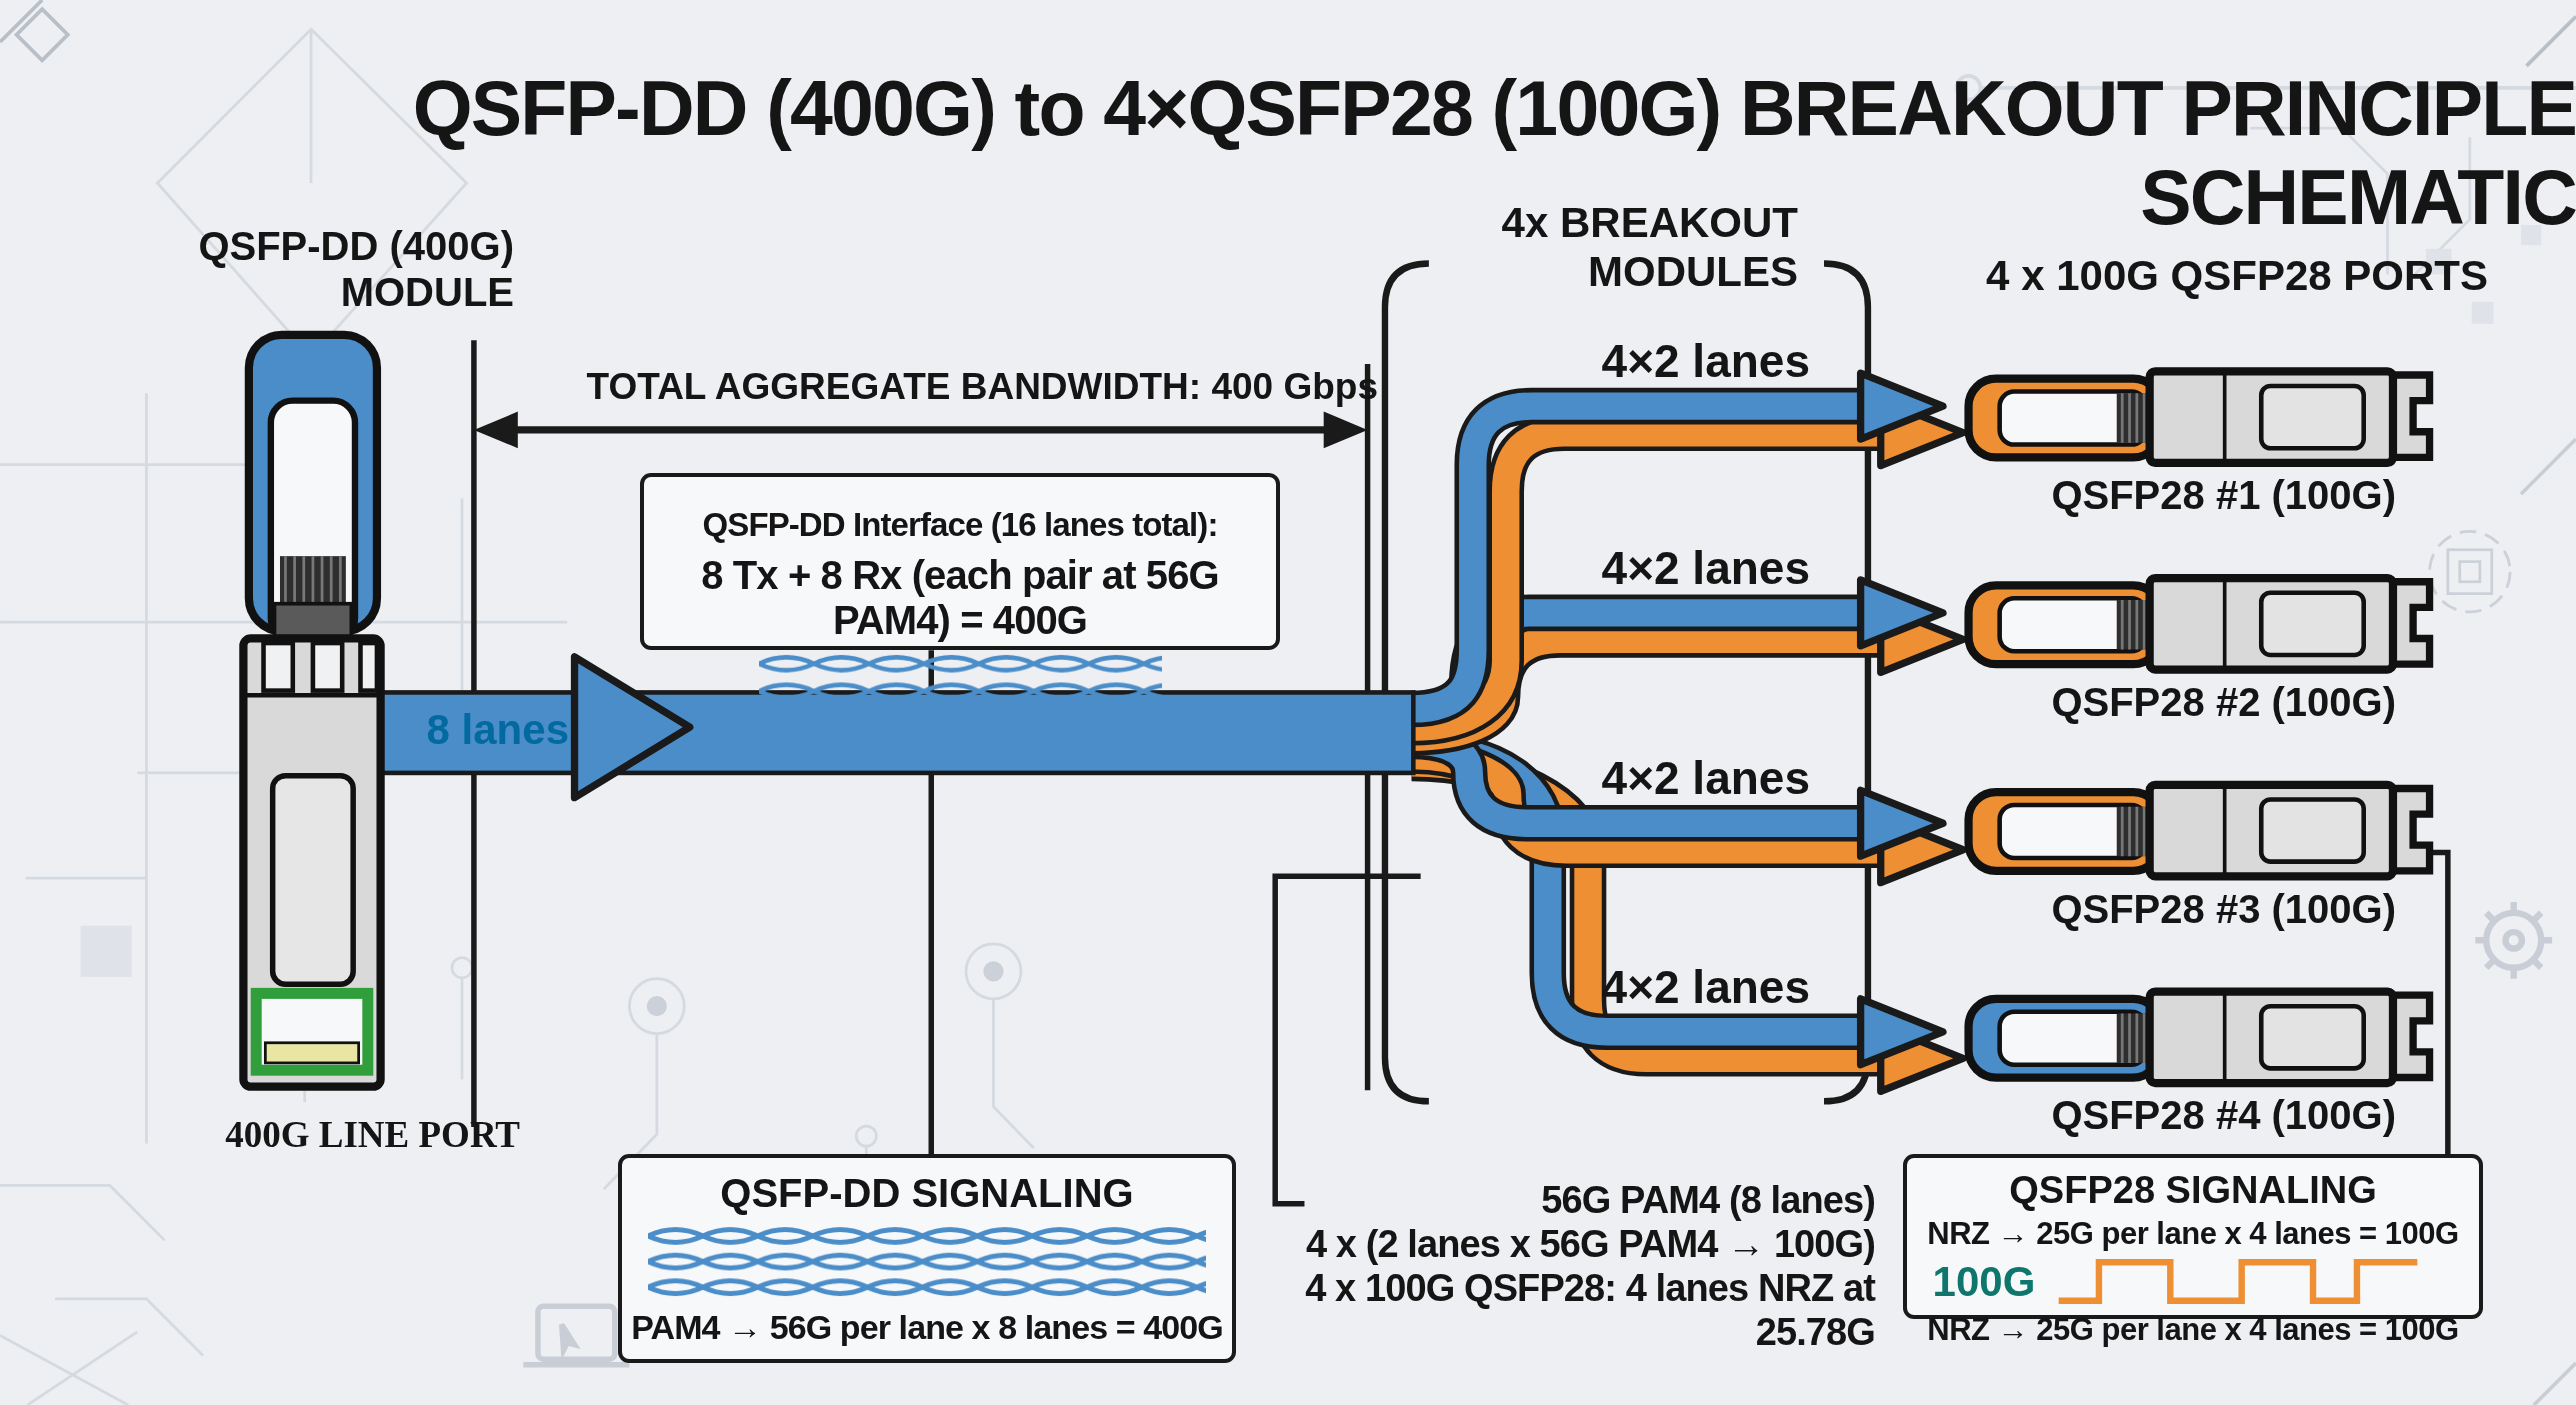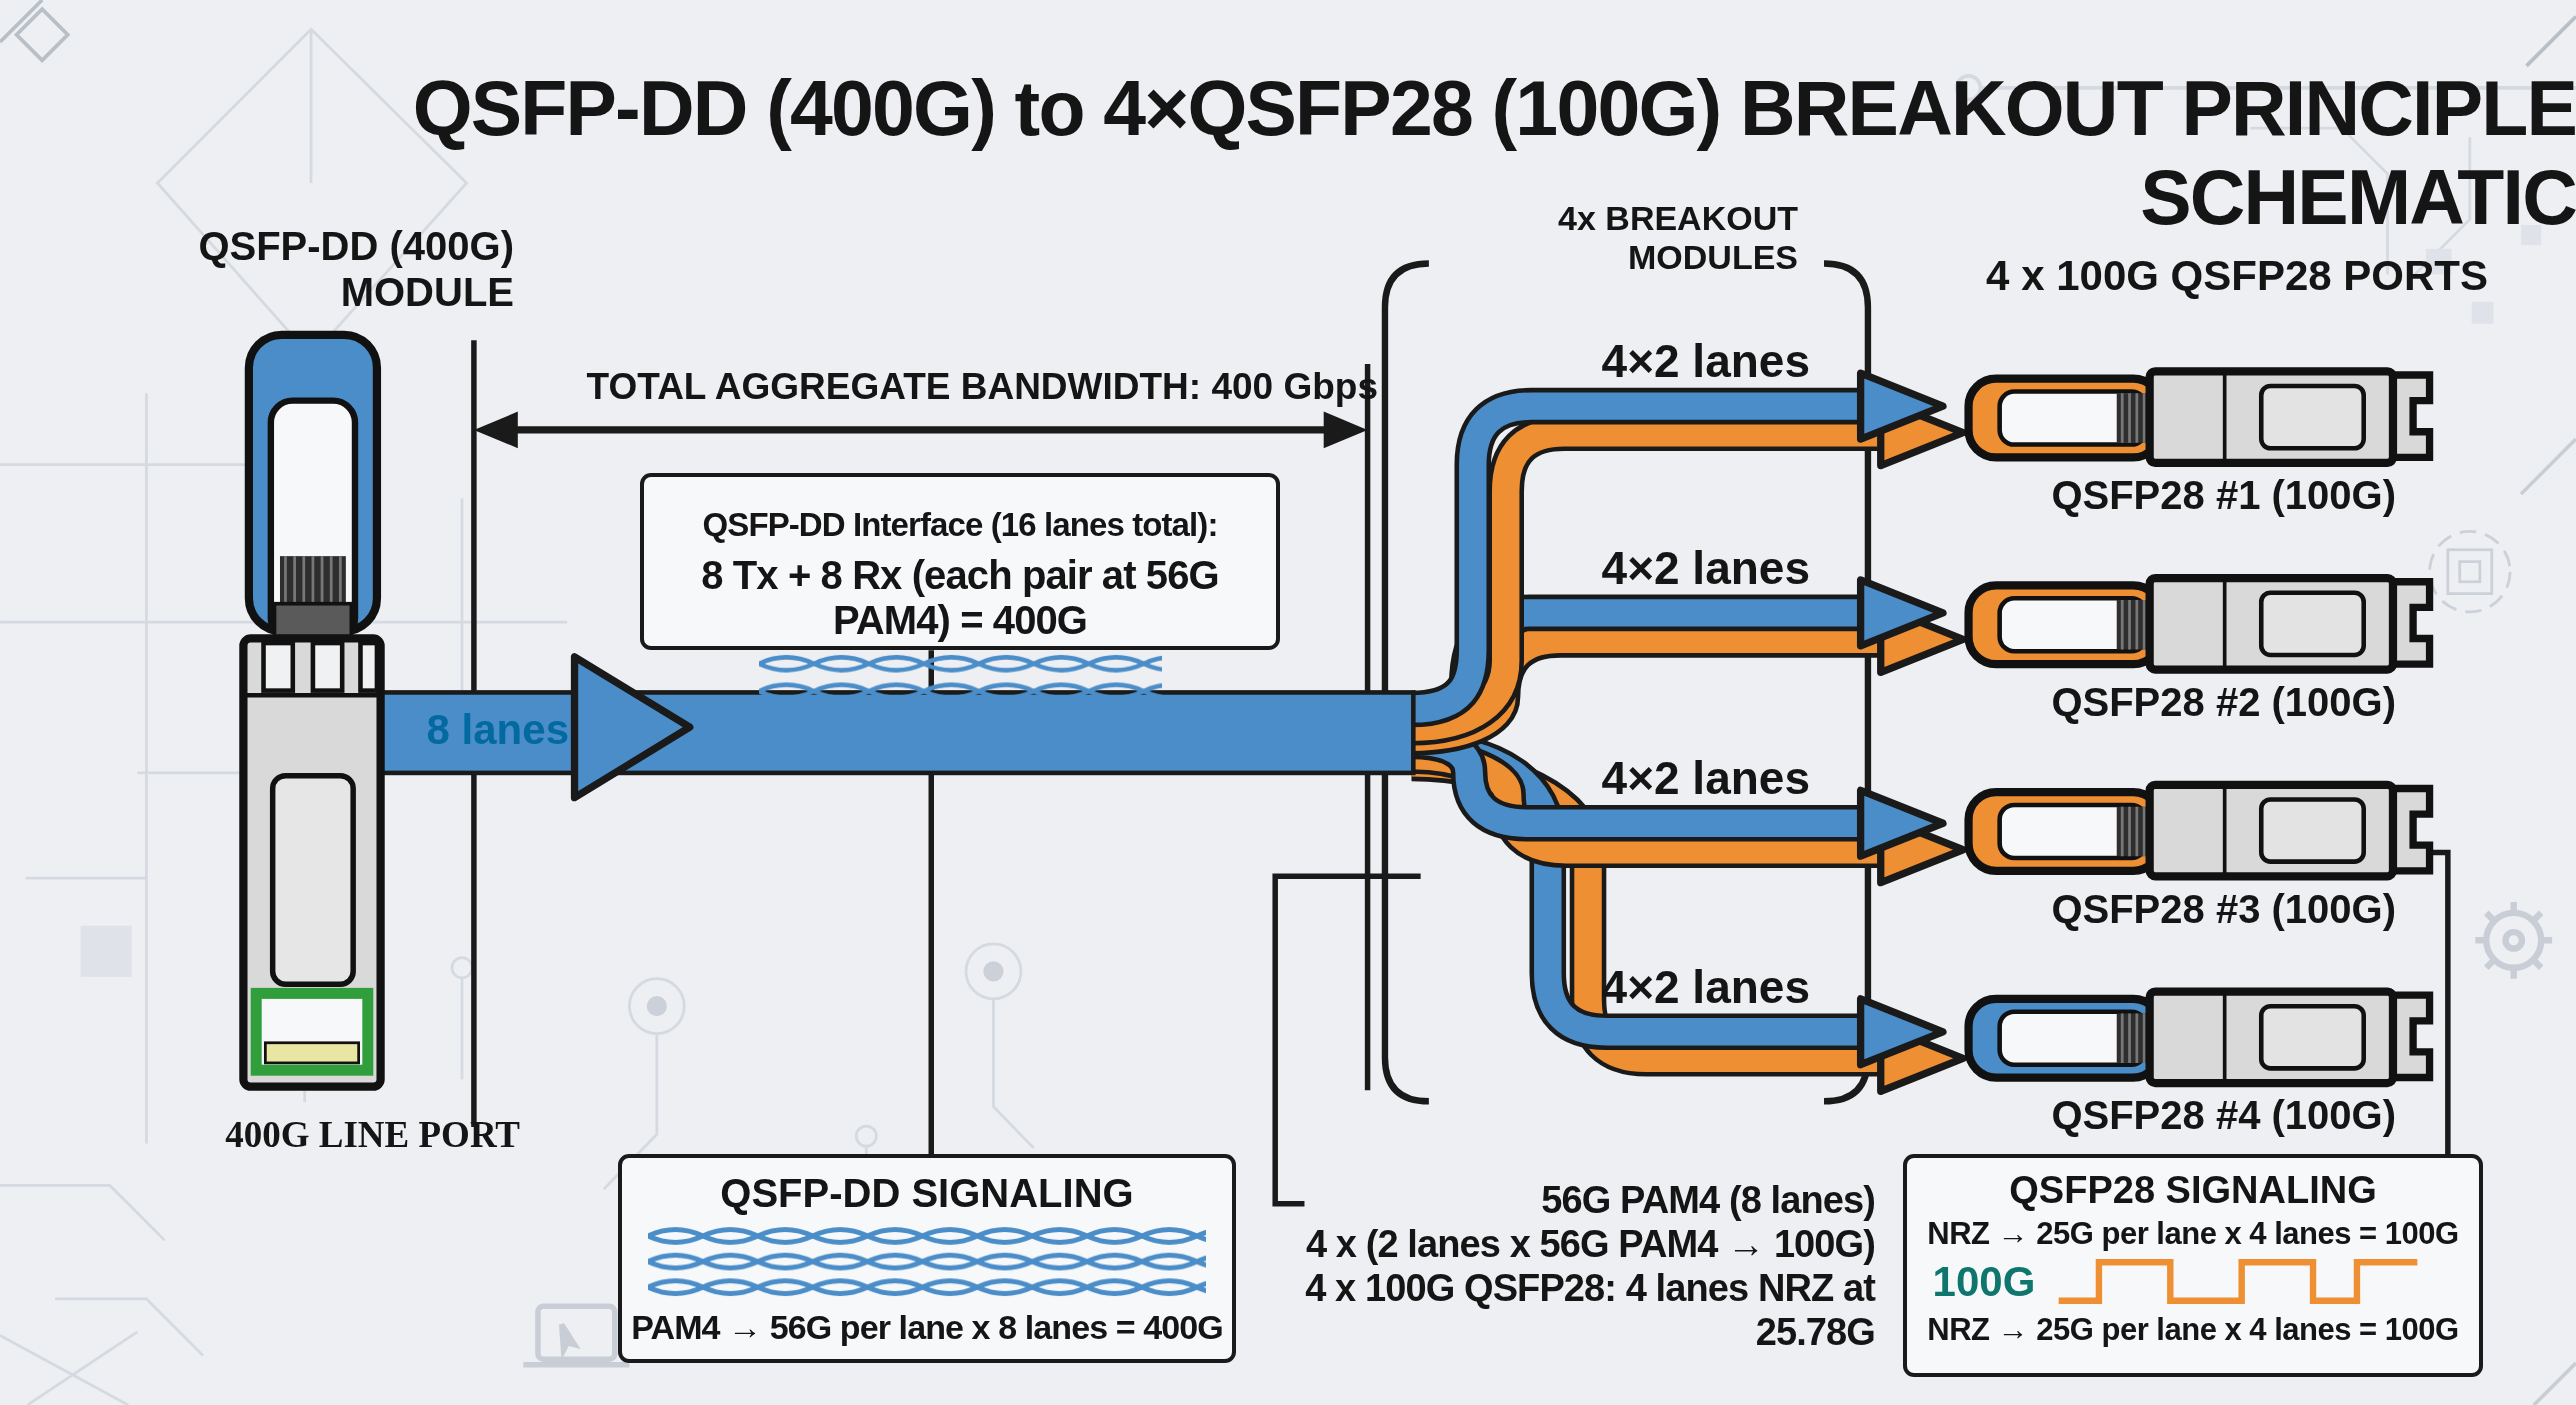--- a/index.html
+++ b/index.html
@@ -10,32 +10,32 @@
   .txt{position:absolute;font-weight:bold;color:#151515;text-align:right;line-height:1.16;}
   .white{color:#0369a1;}
   .box{position:absolute;background:#f7f8fa;border:4.6px solid #1a1a1a;border-radius:11px;
        text-align:center;box-sizing:border-box;}
   #title{left:0;top:64px;width:2576px;font-size:77px;letter-spacing:-1.8px;font-weight:bold;}
   #lbl-module{left:111px;top:223px;width:403px;font-size:40px;}
   #lbl-lineport{left:99px;top:1114px;width:421px;font-size:37px;font-family:Liberation Serif, serif;}
   #lbl-bw{left:463px;top:366px;width:915px;font-size:37px;}
   #lbl-8lanes{left:381px;top:706px;width:188px;font-size:42px;}
   #lbl-main{left:778px;top:706px;width:384px;font-size:42px;}
-  #lbl-breakout{left:1432px;top:199px;width:366px;font-size:34px;}
+  #lbl-breakout{left:1432px;top:199px;width:366px;font-size:42px;}
   .branch-lbl{width:293px;font-size:46px;left:1517px;}
   #lbl-ports{left:1939px;top:252px;width:549px;font-size:42px;}
   .port-lbl{left:2003px;width:393px;font-size:40px;}
   #box-iface{left:640px;top:473px;width:640px;height:177px;padding-top:29px;}
   #box-iface .l1{font-size:33px;font-weight:bold;letter-spacing:-0.9px;}
   #box-iface .l2{font-size:40px;font-weight:bold;letter-spacing:-0.9px;margin-top:9px;}
   #box-ddsig{left:618px;top:1154px;width:618px;height:209px;padding-top:12.8px;}
   #box-ddsig .t{font-size:40px;font-weight:bold;}
   #box-ddsig .f{font-size:34px;font-weight:bold;letter-spacing:-0.9px;margin-top:5.5px;}
   #mid-note{left:1235px;top:1178px;width:640px;font-size:38px;letter-spacing:-0.9px;}
-  #box-q28sig{left:1903px;top:1154px;width:580px;height:223px;padding-top:11px;}
+  #box-q28sig{left:1903px;top:1154px;width:580px;height:165px;padding-top:11px;}
   #box-q28sig .t{font-size:38px;font-weight:bold;}
   #box-q28sig .f{font-size:31px;font-weight:bold;letter-spacing:-0.5px;margin-top:3.7px;}
   #box-q28sig .waverow{display:flex;align-items:center;justify-content:flex-start;
       padding-left:25.6px;height:60px;}
   #box-q28sig .rate{font-size:42px;font-weight:bold;color:#0f766e;margin-right:20px;}
 </style>
 </head>
 <body>
 
 <div id="stage">

